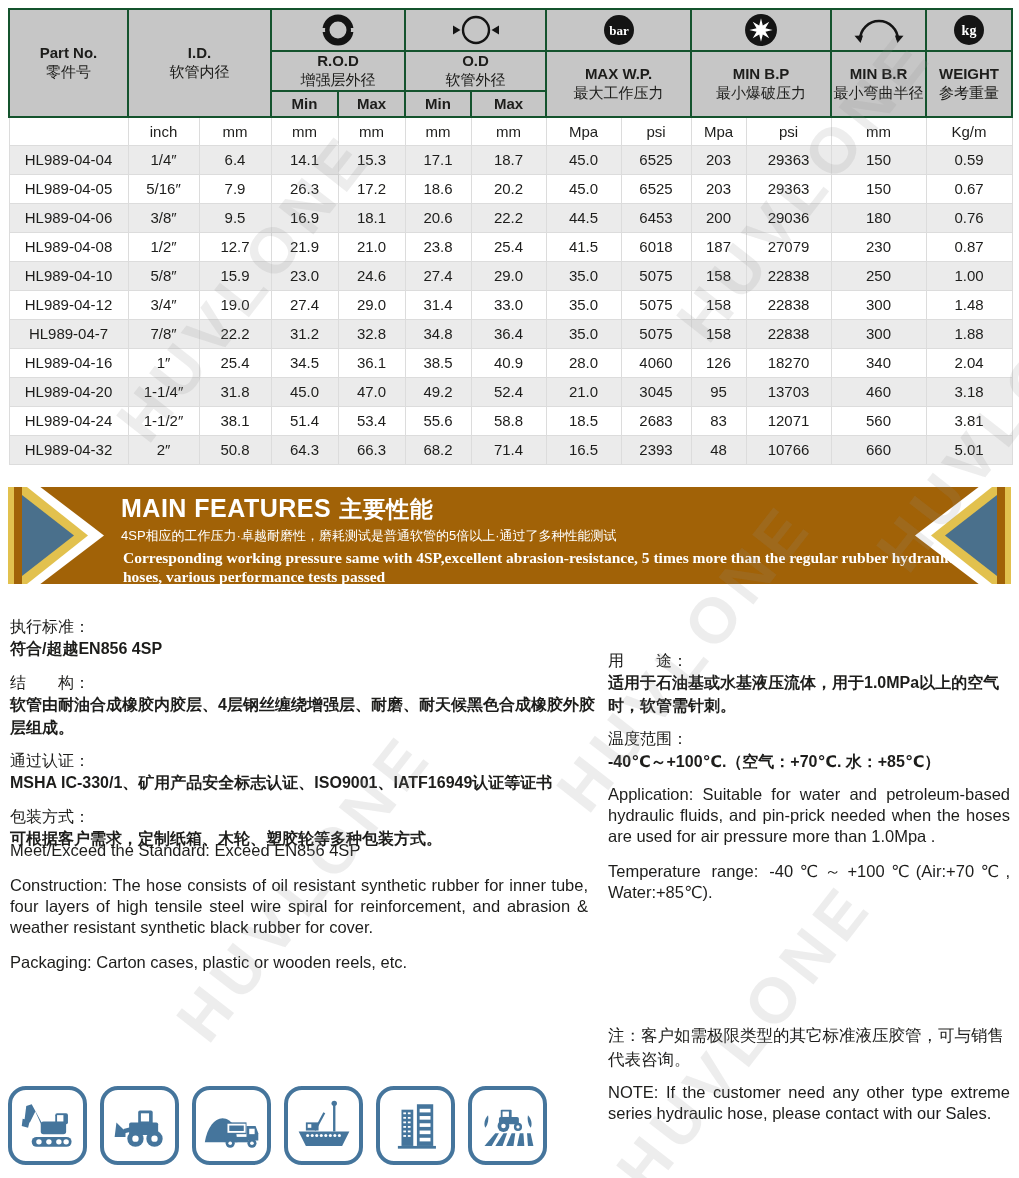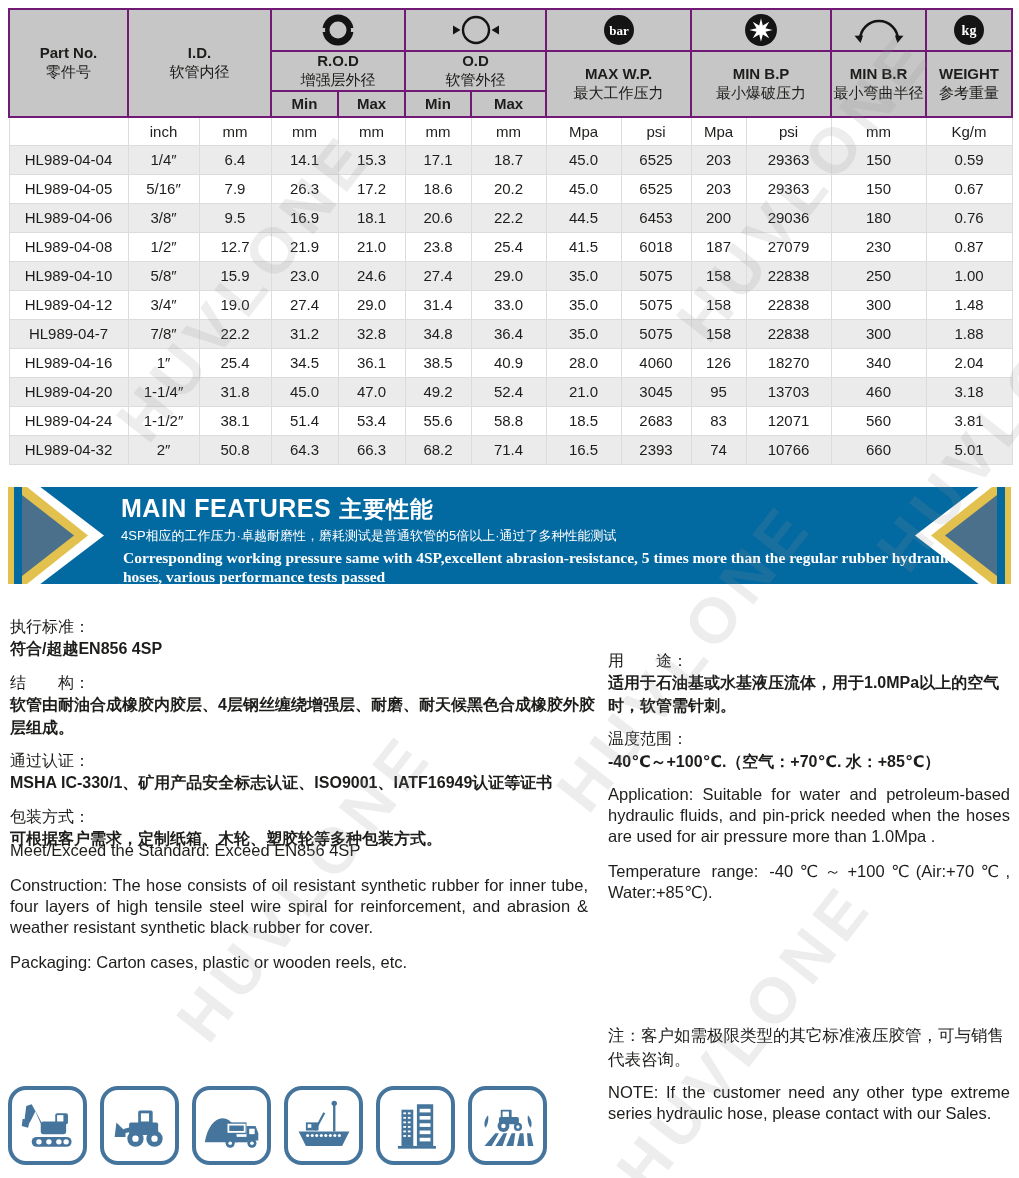--- a/index.html
+++ b/index.html
@@ -12,39 +12,39 @@
   
   .wm-layer { position:absolute; inset:0; pointer-events:none; z-index:5; }
   .wm {
     position:absolute; font-size:64px; font-weight:bold; letter-spacing:8px;
     color:rgba(145,145,145,0.16); transform:rotate(-52deg); white-space:nowrap;
   }
   
   .spec-table-wrap { position:absolute; top:8px; left:8px; width:1003px; z-index:1; }
   table.spec { border-collapse:collapse; table-layout:fixed; width:1003px; }
   table.spec th {
-    background:#c6c6c6; border:2px solid #701a75; font-weight:normal;
+    background:#c6c6c6; border:2px solid #14532d; font-weight:normal;
     text-align:center; vertical-align:middle; font-size:15px; line-height:1.25;
   }
   table.spec thead tr.icons-row th { height:42px; }
   table.spec thead tr.label-row th { height:40px; }
   table.spec thead tr.minmax-row th { height:26px; font-weight:bold; }
   table.spec td {
     border:1px solid #dcdcdc; text-align:center; vertical-align:middle;
     font-size:15px; height:29px; background:#ffffff;
   }
   table.spec tr.units-row td { height:28px; }
   table.spec tr.shade td { background:#ebebeb; }
   .hdr-two b { display:block; font-weight:bold; font-size:15px; }
   .hdr-two span { display:block; font-size:15px; }
   .hdr-icon svg { display:block; margin:0 auto; }
   
   .banner {
     position:absolute; top:487px; left:8px; width:1003px; height:97px;
-    background:#0369a1; z-index:1; overflow:hidden; color:#ffffff;
+    background:#a16207; z-index:1; overflow:hidden; color:#ffffff;
   }
   .banner .chev { position:absolute; top:0; height:97px; }
   .banner .chev.left { left:0; }
   .banner .chev.right { right:0; }
   .banner-text { position:absolute; left:113px; top:7px; width:840px; }
   .banner-title { font-size:25px; font-weight:bold; letter-spacing:0.5px; }
   .banner-title .zh { font-size:23px; margin-left:8px; }
   .banner-zh { font-size:13px; margin-top:2px; }
   .banner-en {
     font-family:"Liberation Serif","DejaVu Serif",serif; font-weight:bold;
@@ -358,21 +358,21 @@
         <tr class="shade">
           <td>HL989-04-32</td>
           <td>2″</td>
           <td>50.8</td>
           <td>64.3</td>
           <td>66.3</td>
           <td>68.2</td>
           <td>71.4</td>
           <td>16.5</td>
           <td>2393</td>
-          <td>74</td>
+          <td>48</td>
           <td>10766</td>
           <td>660</td>
           <td>5.01</td>
         </tr>
       </tbody>
   </table>
 </div>
 
 <div class="banner">
   <svg class="chev left" width="100" height="97" viewBox="0 0 100 97">

